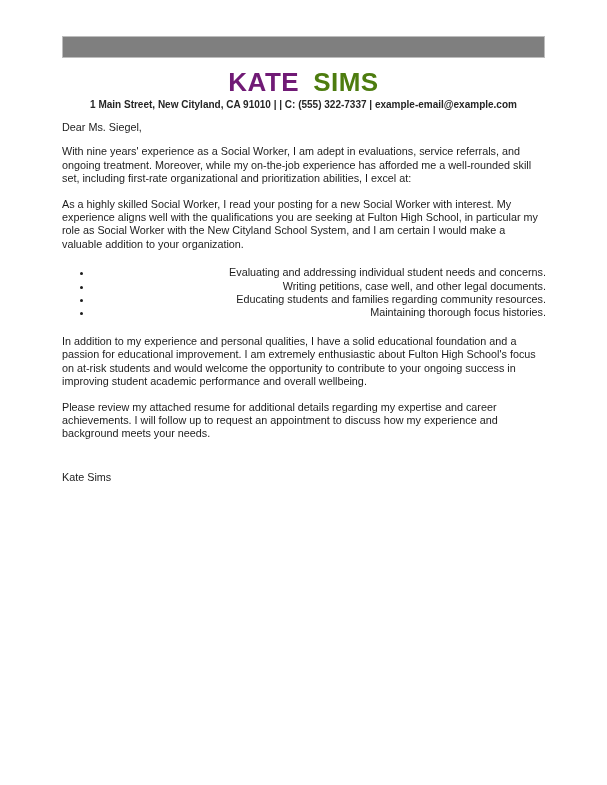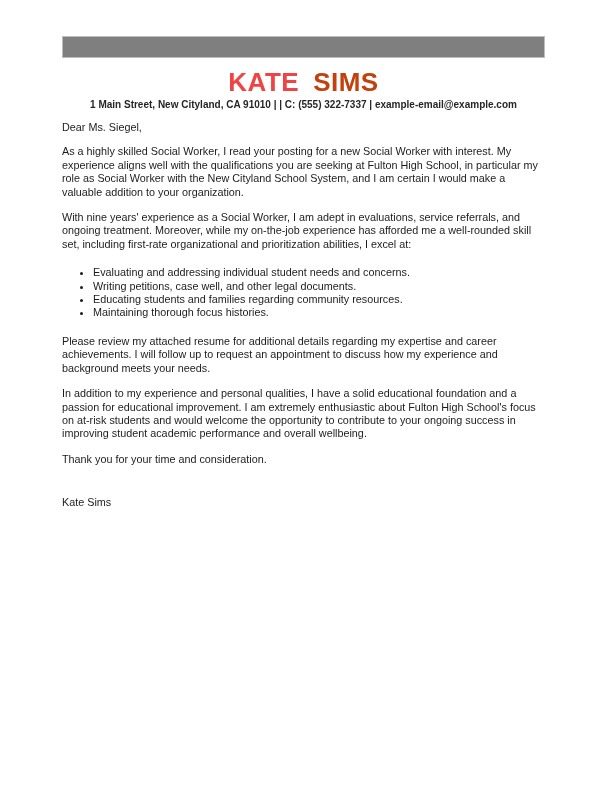--- a/index.html
+++ b/index.html
@@ -30,22 +30,22 @@
     left: 0;
     top: 68px;
     width: 607px;
     text-align: center;
     font-size: 26px;
     font-weight: bold;
     letter-spacing: 0.5px;
     line-height: 28px;
     white-space: nowrap;
   }
-  .name-first { color: #ef4444; }
-  .name-last  { color: #c2410c; margin-left: 14px; }
+  .name-first { color: #701a75; }
+  .name-last  { color: #4d7c0f; margin-left: 14px; }
   .contact-line {
     position: absolute;
     left: 0;
     top: 99px;
     width: 607px;
     text-align: center;
     font-size: 10px;
     font-weight: bold;
     color: #262626;
     white-space: nowrap;
@@ -59,20 +59,21 @@
     line-height: 13.4px;
   }
   .letter-body p {
     margin: 0 0 12px 0;
   }
   .salutation { margin-bottom: 11px !important; }
   ul.skill-list {
     margin: 15px 0 15px 0;
     padding-left: 31px;
     list-style: disc;
+    text-align: right;
   }
   ul.skill-list li {
     margin: 0;
     line-height: 13.4px;
   }
   .valediction { margin-bottom: 0 !important; }
   .signature {
     margin-top: 30px !important;
   }
 </style>
@@ -85,34 +86,33 @@
 
   <div class="name-title">
     <span class="name-first">KATE</span><span class="name-last">SIMS</span>
   </div>
 
   <div class="contact-line">1 Main Street, New Cityland, CA 91010 | | C: (555) 322-7337 | example-email@example.com</div>
 
   <div class="letter-body">
     <p class="salutation">Dear Ms. Siegel,</p>
 
+    <p>With nine years' experience as a Social Worker, I am adept in evaluations, service referrals, and ongoing treatment. Moreover, while my on-the-job experience has afforded me a well-rounded skill set, including first-rate organizational and prioritization abilities, I excel at:</p>
+
     <p>As a highly skilled Social Worker, I read your posting for a new Social Worker with interest. My experience aligns well with the qualifications you are seeking at Fulton High School, in particular my role as Social Worker with the New Cityland School System, and I am certain I would make a valuable addition to your organization.</p>
-
-    <p>With nine years' experience as a Social Worker, I am adept in evaluations, service referrals, and ongoing treatment. Moreover, while my on-the-job experience has afforded me a well-rounded skill set, including first-rate organizational and prioritization abilities, I excel at:</p>
 
     <ul class="skill-list">
       <li>Evaluating and addressing individual student needs and concerns.</li>
       <li>Writing petitions, case well, and other legal documents.</li>
       <li>Educating students and families regarding community resources.</li>
       <li>Maintaining thorough focus histories.</li>
     </ul>
 
+    <p>In addition to my experience and personal qualities, I have a solid educational foundation and a passion for educational improvement. I am extremely enthusiastic about Fulton High School's focus on at-risk students and would welcome the opportunity to contribute to your ongoing success in improving student academic performance and overall wellbeing.</p>
+
     <p>Please review my attached resume for additional details regarding my expertise and career achievements. I will follow up to request an appointment to discuss how my experience and background meets your needs.</p>
 
-    <p>In addition to my experience and personal qualities, I have a solid educational foundation and a passion for educational improvement. I am extremely enthusiastic about Fulton High School's focus on at-risk students and would welcome the opportunity to contribute to your ongoing success in improving student academic performance and overall wellbeing.</p>
-
-    <p>Thank you for your time and consideration.</p>
 
 
     <p class="signature">Kate Sims</p>
   </div>
 
 </div>
 
 </body></html>

